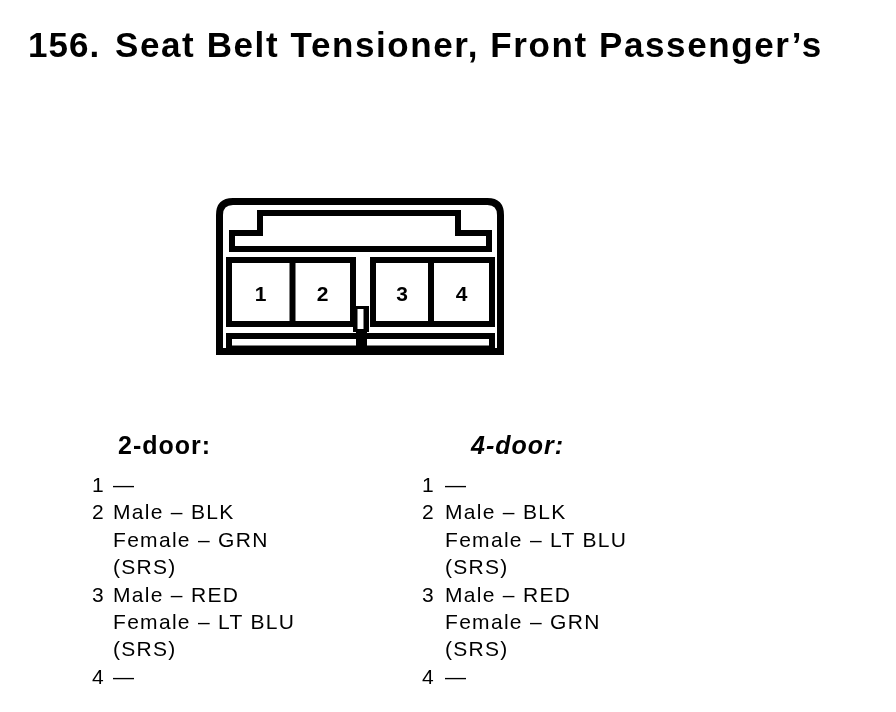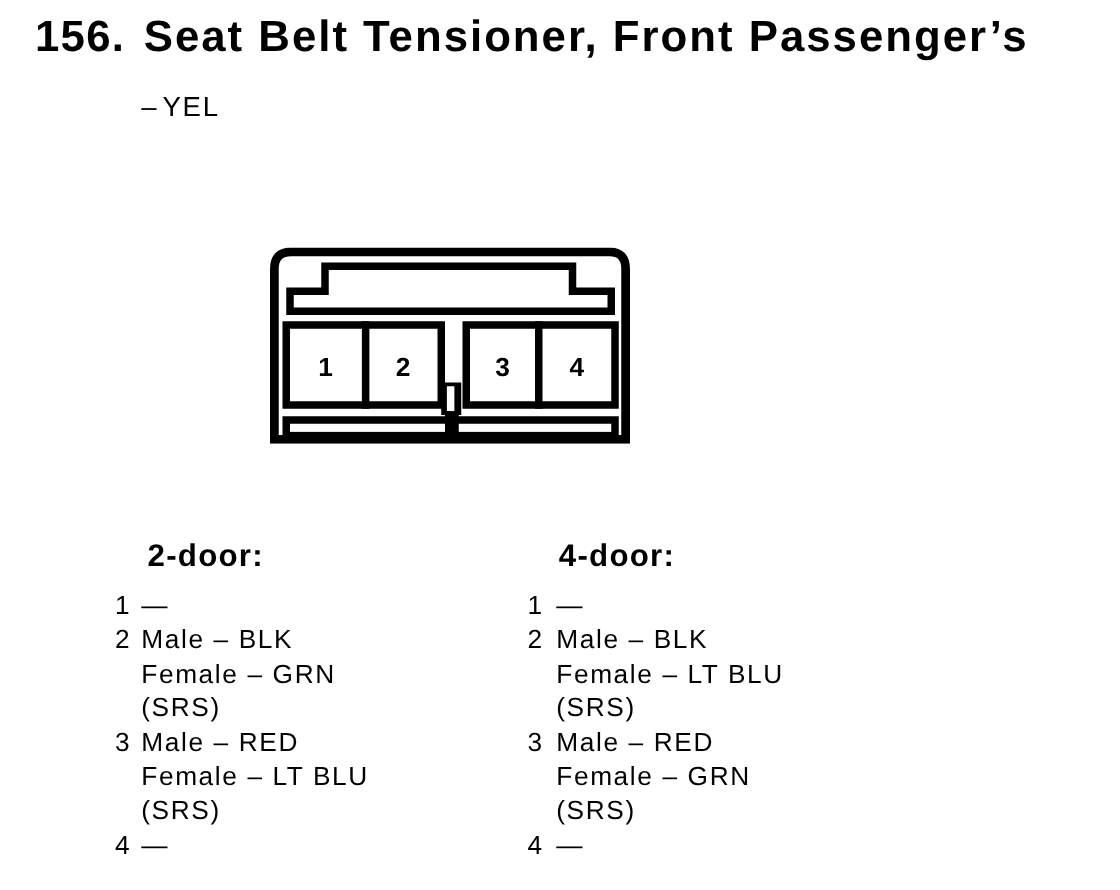--- a/index.html
+++ b/index.html
@@ -14,21 +14,21 @@
     overflow: hidden;
     color: #000000;
     font-family: "Liberation Sans", sans-serif;
     -webkit-font-smoothing: antialiased;
   }
   .abs { position: absolute; }
 
   
   .title-row {
     left: 28px;
-    top: 10px;
+    top: 25px;
     font-size: 35px;
     font-weight: bold;
     line-height: 40px;
     letter-spacing: 1.6px;
     white-space: nowrap;
   }
   .title-num {
     display: inline-block;
     width: 87px;
     letter-spacing: 1px;
@@ -70,21 +70,21 @@
   .col-heading {
     top: 433px;
     font-size: 25px;
     font-weight: bold;
     line-height: 25px;
     letter-spacing: 1px;
     white-space: nowrap;
     text-align: center;
   }
   #heading-left  { left: 118px; }
-  #heading-right { left: 447px; }
+  #heading-right { left: 471px; font-style: italic; }
 
   
   .pinlist {
     top: 471px;
     font-size: 21px;
     line-height: 27.4px;
     letter-spacing: 1.3px;
     white-space: nowrap;
   }
   #pinlist-left  { left: 92px; }
@@ -99,21 +99,20 @@
   .pin-text { flex: none; }
 </style>
 </head>
 <body>
 
 <div class="abs title-row">
   <span class="title-num">156.</span><span class="title-text">Seat Belt Tensioner, Front Passenger’s</span>
 </div>
 
 <ul class="abs bullets">
-  <li><span class="dash">–</span><span>YEL</span></li>
 </ul>
 
 <svg class="abs connector" viewBox="0 0 288 157" xmlns="http://www.w3.org/2000/svg">
   <path d="M 3.5 153.5 L 3.5 17 Q 3.5 3.5 17 3.5 L 271.5 3.5 Q 284.5 3.5 284.5 17 L 284.5 153.5 Z" fill="#ffffff" stroke="#000000" stroke-width="7"></path>
   <polygon points="16,51 16,35 44,35 44,15 242,15 242,35 273,35 273,51" fill="#ffffff" stroke="#000000" stroke-width="6"></polygon>
   <rect x="13" y="62" width="124" height="64" fill="#ffffff" stroke="#000000" stroke-width="6"></rect>
   <line x1="76.5" y1="59" x2="76.5" y2="129" stroke="#000000" stroke-width="6"></line>
   <rect x="157" y="62" width="119" height="64" fill="#ffffff" stroke="#000000" stroke-width="6"></rect>
   <line x1="215" y1="59" x2="215" y2="129" stroke="#000000" stroke-width="6"></line>
   <rect x="13" y="138" width="263" height="12.5" fill="#ffffff" stroke="#000000" stroke-width="6"></rect>

